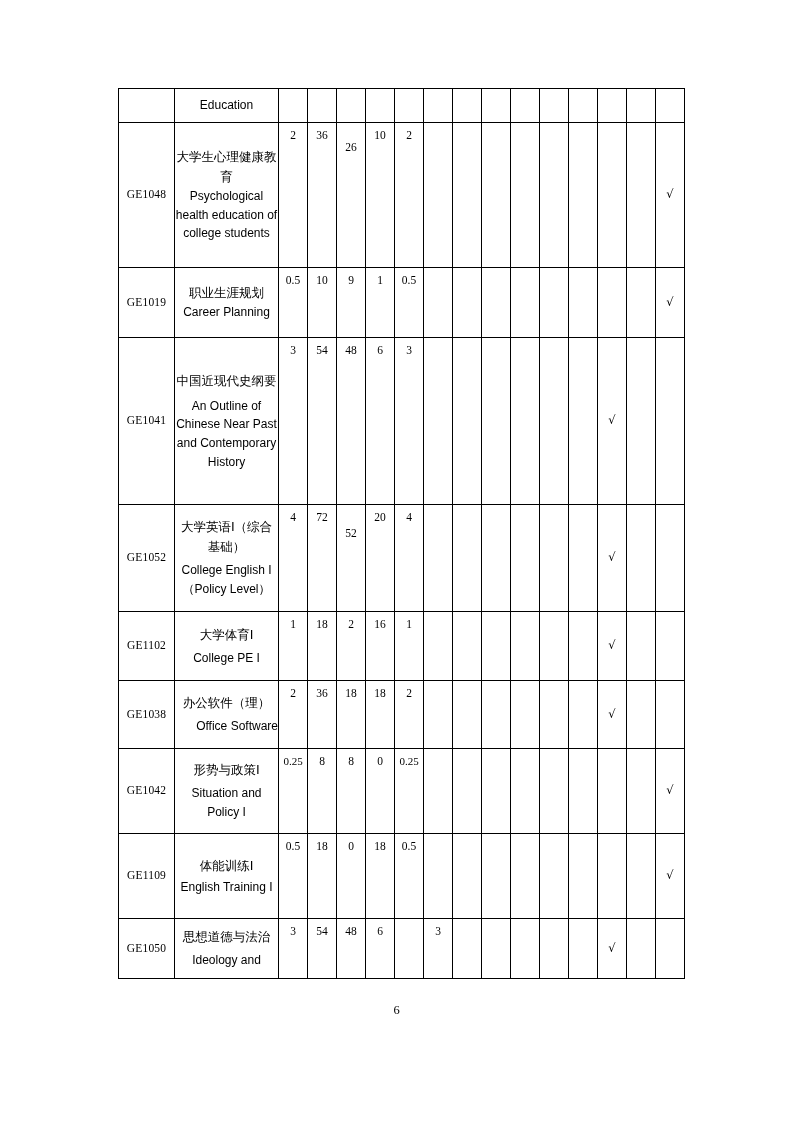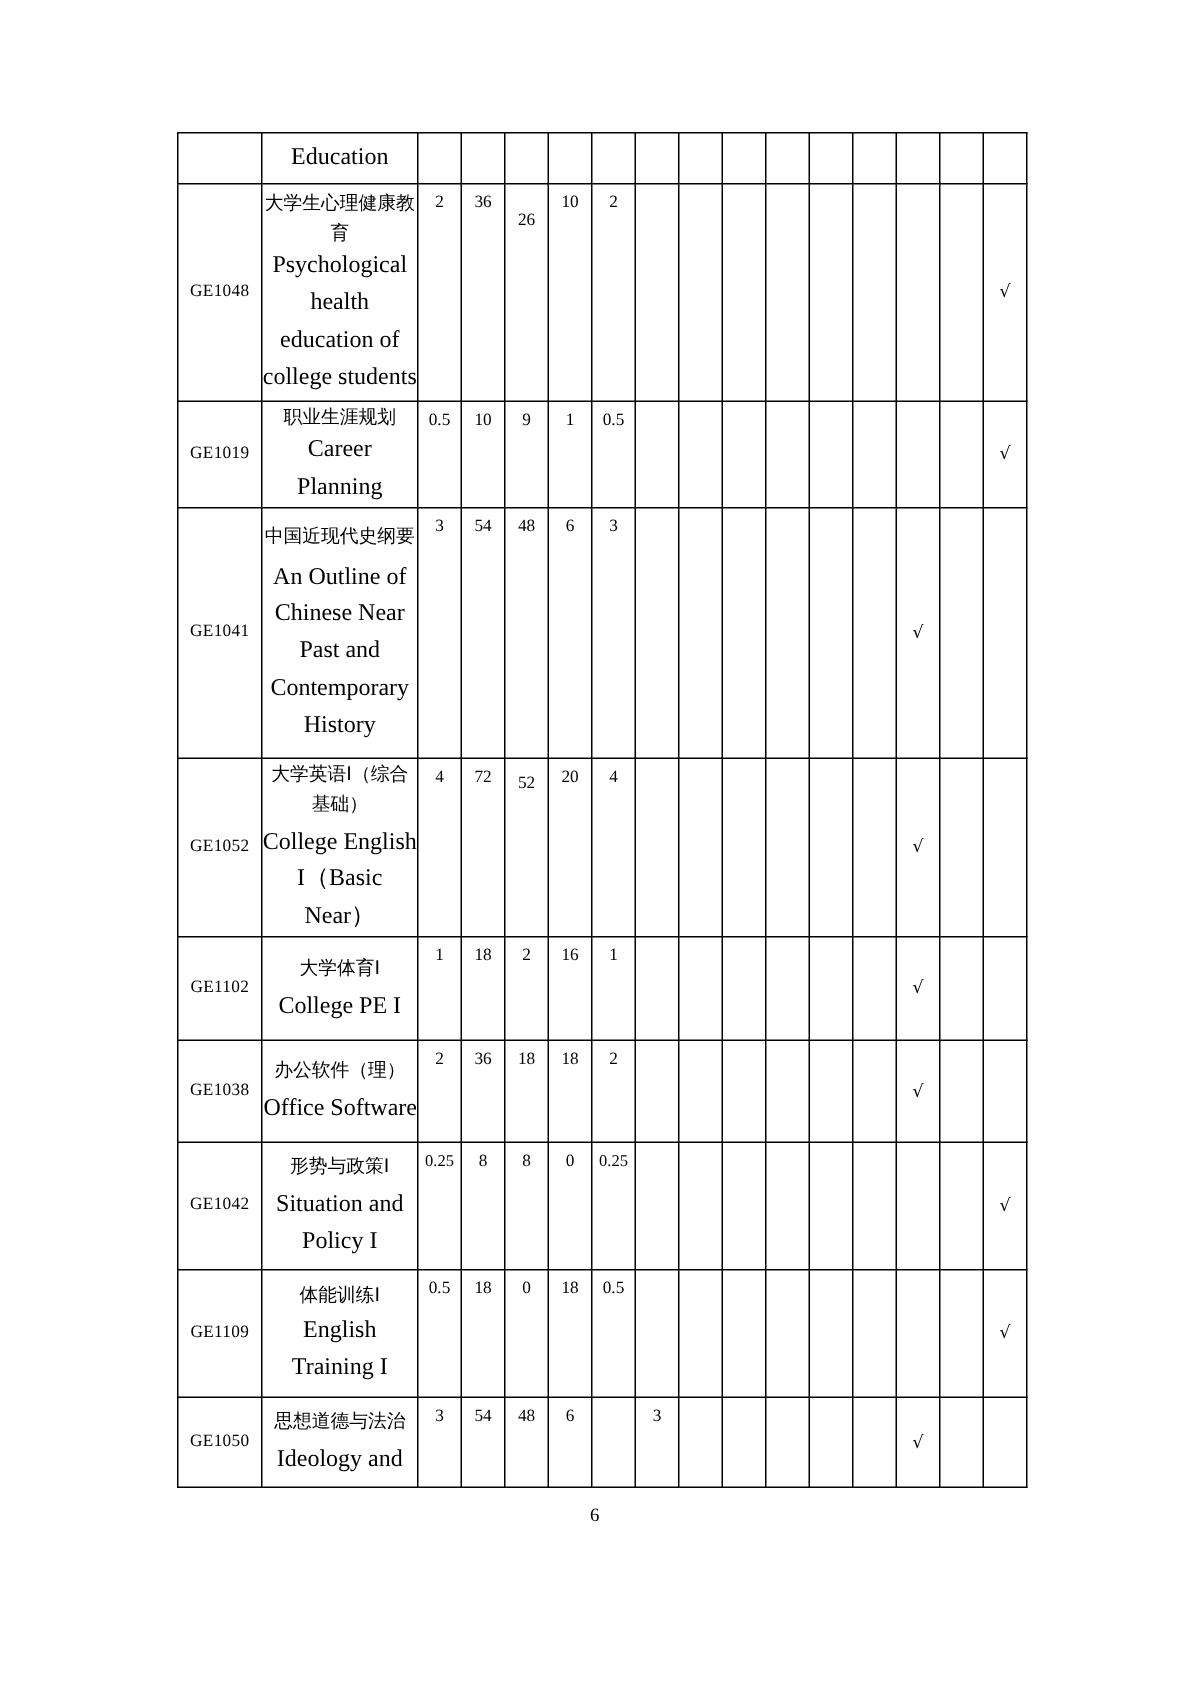--- a/index.html
+++ b/index.html
@@ -59,22 +59,22 @@
     font-size: 12px;
   }
   td.name .cn {
     font-family: "DejaVu Sans", sans-serif;
     font-size: 12.5px;
     line-height: 1.6;
     display: block;
   }
   td.name .en {
     display: block;
-    font-family: Liberation Serif, serif;
-    font-size: 16px;
+    font-family: Liberation Sans, sans-serif;
+    font-size: 12px;
     line-height: 1.55;
   }
   td.num {
     font-size: 12px;
   }
   td.check {
     font-size: 13px;
   }
   .tick {
     font-family: "DejaVu Sans", sans-serif;
@@ -201,25 +201,25 @@
           <td class="num"></td>
           <td class="check tick">√</td>
           <td class="check"></td>
           <td class="check"></td>
         </tr>
 
         <tr style="height:107px;">
           <td class="code">GE1052</td>
           <td class="name">
             <span class="cn">大学英语Ⅰ（综合基础）</span>
-            <span class="en" style="margin-top:4px;">College English I（Basic Near）</span>
+            <span class="en" style="margin-top:4px;">College English I（Policy Level）</span>
           </td>
           <td class="num" style="vertical-align:top;padding-top:4px;">4</td>
           <td class="num" style="vertical-align:top;padding-top:4px;">72</td>
-          <td class="num" style="vertical-align:top;padding-top:8px;">52</td>
+          <td class="num" style="vertical-align:top;padding-top:20px;">52</td>
           <td class="num" style="vertical-align:top;padding-top:4px;">20</td>
           <td class="num" style="vertical-align:top;padding-top:4px;">4</td>
           <td class="num"></td>
           <td class="num"></td>
           <td class="num"></td>
           <td class="num"></td>
           <td class="num"></td>
           <td class="num"></td>
           <td class="check tick">√</td>
           <td class="check"></td>

